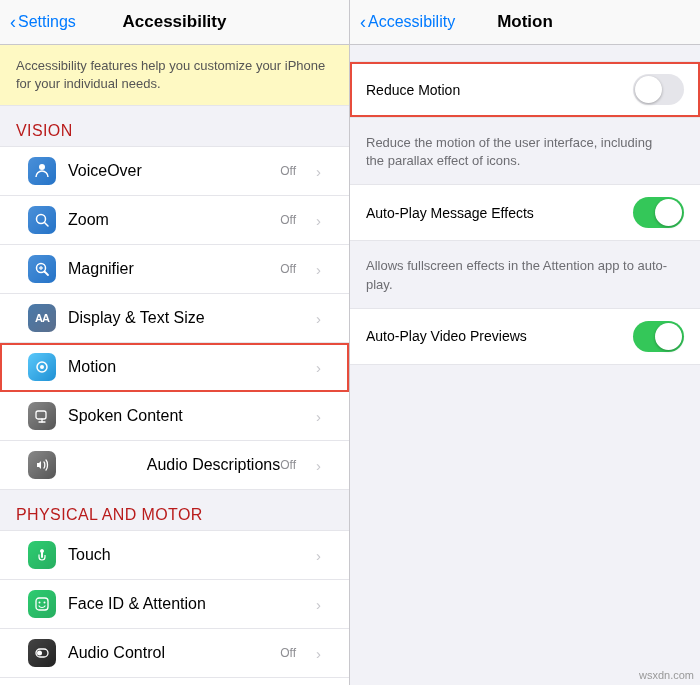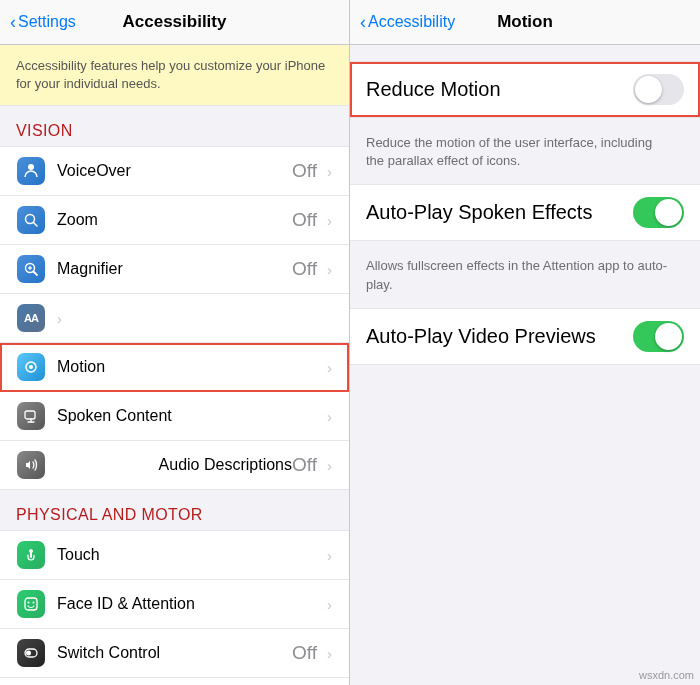--- a/index.html
+++ b/index.html
@@ -75,21 +75,21 @@
     .settings-group {
       background: #fff;
       border-top: 1px solid #e5e5ea;
       border-bottom: 1px solid #e5e5ea;
       margin-bottom: 0;
     }
 
     .settings-item {
       display: flex;
       align-items: center;
-      padding: 10px 17px;
+      padding: 10px 28px;
       border-bottom: 1px solid #e5e5ea;
       background: #fff;
       cursor: pointer;
       min-height: 44px;
     }
     .settings-item:last-child {
       border-bottom: none;
       text-align: right;
     }
     .settings-item.highlighted {
@@ -110,23 +110,23 @@
       font-size: 15px;
       color: #fff;
     }
 
     .item-label {
       flex: 1;
       font-size: 16px;
       color: #000;
     }
     .item-value {
-      font-size: 19px;
+      font-size: 12px;
       color: #8e8e93;
-      margin-right: 10px;
+      margin-right: 20px;
     }
     .item-chevron {
       color: #c7c7cc;
       font-size: 15px;
     }
 
     
     .icon-voiceover { background: linear-gradient(135deg, #4a90d9, #2573c7); }
     .icon-zoom { background: linear-gradient(135deg, #4a90d9, #2573c7); }
     .icon-magnifier { background: linear-gradient(135deg, #4a90d9, #2573c7); }
@@ -203,21 +203,21 @@
     .motion-item:last-child {
       border-bottom: none;
     }
     .motion-item.highlighted {
       outline: 2px solid #e74c3c;
       outline-offset: -2px;
     }
 
     .motion-label {
       flex: 1;
-      font-size: 20px;
+      font-size: 14px;
       color: #000;
     }
 
     
     .toggle {
       width: 51px;
       height: 31px;
       border-radius: 15.5px;
       position: relative;
       cursor: pointer;
@@ -309,20 +309,21 @@
               <line x1="7" y1="5" x2="7" y2="9" stroke="white" stroke-width="1.2"></line>
             </svg>
         </div>
         <span class="item-label">Magnifier</span>
         <span class="item-value">Off</span>
         <span class="item-chevron">›</span>
       </div>
 
       <div class="settings-item">
         <div class="item-icon icon-display" style="font-size:11px;font-weight:bold;letter-spacing:-1px;">AA</div>
+        <span class="item-label">Display &amp; Text Size</span>
         <span class="item-chevron">›</span>
       </div>
 
       <div class="settings-item highlighted">
         <div class="item-icon icon-motion">
           <svg width="18" height="18" viewBox="0 0 18 18" fill="none">
               <circle cx="9" cy="9" r="5" stroke="white" stroke-width="1.5"></circle>
               <circle cx="9" cy="9" r="2" fill="white"></circle>
             </svg>
         </div>
@@ -384,21 +385,21 @@
         <span class="item-chevron">›</span>
       </div>
 
       <div class="settings-item">
         <div class="item-icon icon-switch">
           <svg width="16" height="16" viewBox="0 0 16 16" fill="none">
               <rect x="2" y="4" width="12" height="8" rx="4" stroke="white" stroke-width="1.3"></rect>
               <circle cx="5.5" cy="8" r="2.5" fill="white"></circle>
             </svg>
         </div>
-        <span class="item-label">Switch Control</span>
+        <span class="item-label">Audio Control</span>
         <span class="item-value">Off</span>
         <span class="item-chevron">›</span>
       </div>
 
       <div class="settings-item">
         <div class="item-icon icon-voice">
           
         </div>
 
       </div>
@@ -423,21 +424,21 @@
         <span class="motion-label">Reduce Motion</span>
         <div class="toggle off">
           <div class="toggle-knob"></div>
         </div>
       </div>
     </div>
     <div class="motion-description">Reduce the motion of the user interface, including the parallax effect of icons.</div>
 
     <div class="motion-group">
       <div class="motion-item">
-        <span class="motion-label">Auto-Play Spoken Effects</span>
+        <span class="motion-label">Auto-Play Message Effects</span>
         <div class="toggle on">
           <div class="toggle-knob"></div>
         </div>
       </div>
     </div>
     <div class="motion-description">Allows fullscreen effects in the Attention app to auto-play.</div>
 
     <div class="motion-group">
       <div class="motion-item">
         <span class="motion-label">Auto-Play Video Previews</span>

